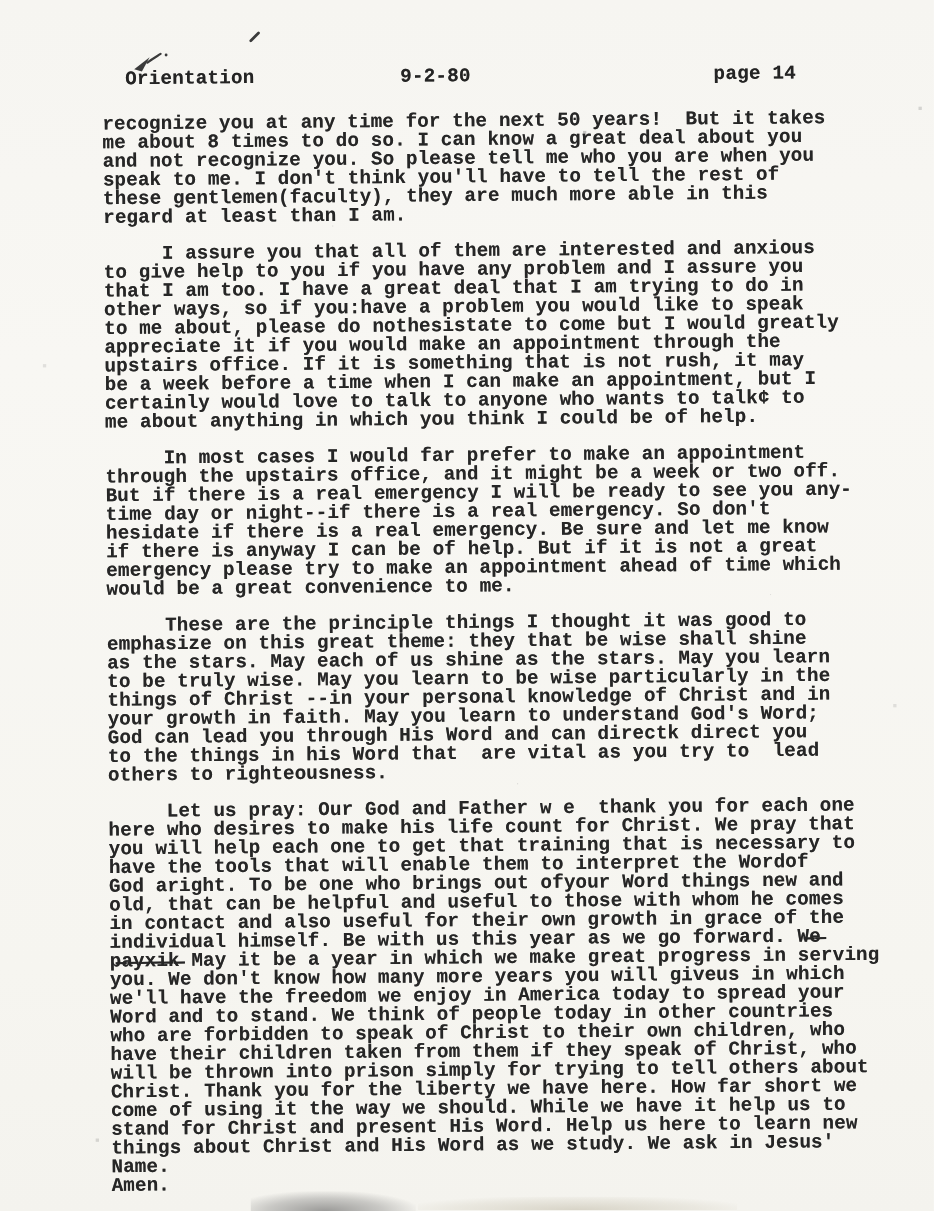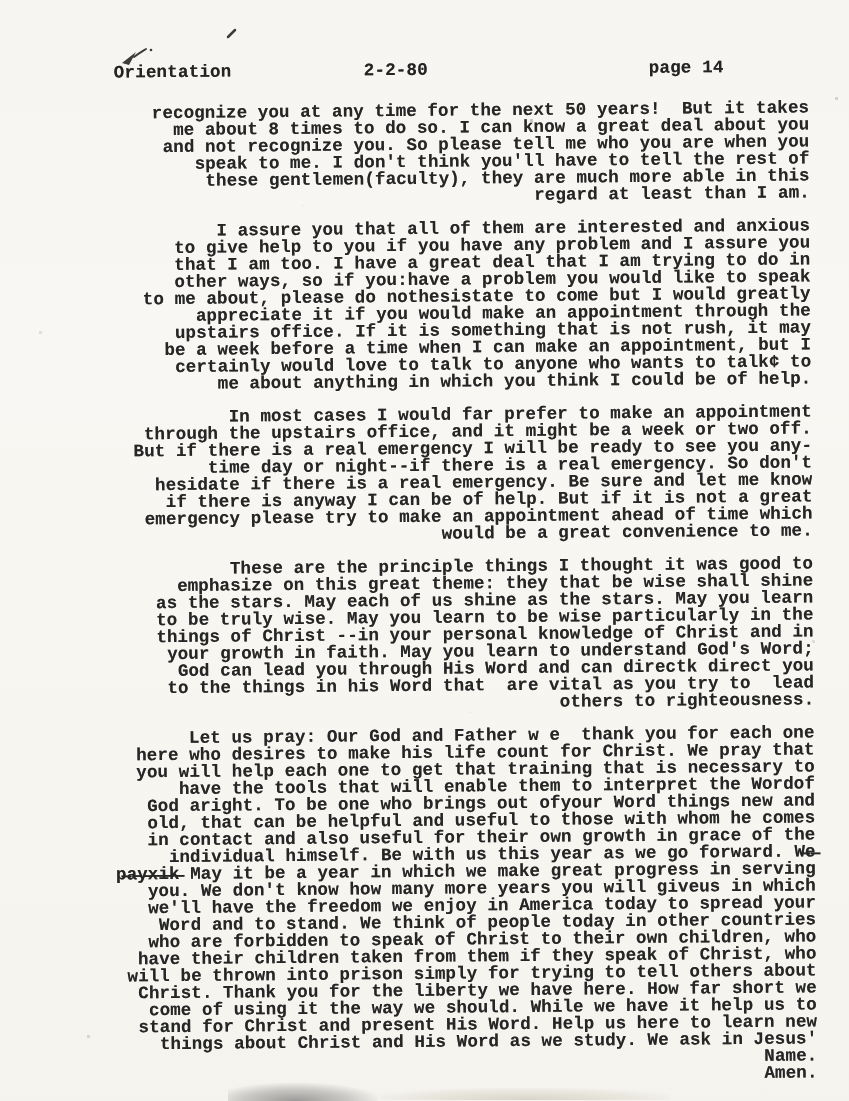--- a/index.html
+++ b/index.html
@@ -2,21 +2,21 @@
 <html><head>
 <meta charset="utf-8">
 <style>
   html,body{margin:0;padding:0;}
   body{
     width:849px;height:1101px;overflow:hidden;
     background:linear-gradient(180deg,#f6f5f1 0%,#f8f7f3 30%,#f6f5f0 80%,#f4f3ee 100%);
     font-family:"Liberation Mono","DejaVu Sans Mono",monospace;
     color:#242424;
   }
-  .page{position:relative;width:849px;height:1101px;text-align:right;}
+  .page{position:relative;width:849px;height:1101px;}
   .tilt{position:absolute;inset:0;transform:rotate(-0.5deg);transform-origin:400px 560px;}
   .hdr{position:absolute;top:60px;left:0;width:100%;height:22px;
        font-size:17.5px;font-weight:bold;letter-spacing:.2px;
        text-shadow:0 0 .4px rgba(30,30,30,.55);}
   .hdr .title{position:absolute;left:118px;}
   .hdr .date{position:absolute;left:368px;}
   .hdr .pageno{position:absolute;left:653px;}
   .doc-text{
     position:absolute;top:103px;left:97px;width:716px;
     font-size:17.5px;line-height:17px;font-weight:bold;
@@ -57,21 +57,21 @@
     <path d="M10 38 L24 27 L17 40 Z" fill="#3b3b3b"></path>
     <path d="M22 32 C 27 28, 31 26, 34 24" stroke="#3b3b3b" stroke-width="2" fill="none" stroke-linecap="round"></path>
     <circle cx="39" cy="25" r="1.3" fill="#3b3b3b"></circle>
     <path d="M116 12 L123 5" stroke="#3b3b3b" stroke-width="2.5" stroke-linecap="round"></path>
   </svg>
 
   <div class="tilt">
 
     <div class="hdr">
       <span class="title">Orientation</span>
-      <span class="date">2-2-80</span>
+      <span class="date">9-2-80</span>
       <span class="pageno">page 14</span>
     </div>
 
     <div class="doc-text">
       <p>recognize you at any time for the next 50 years!  But it takes
 me about 8 times to do so. I can know a great deal about you
 and not recognize you. So please tell me who you are when you
 speak to me. I don't think you'll have to tell the rest of
 these gentlemen(faculty), they are much more able in this
 regard at least than I am.</p>

